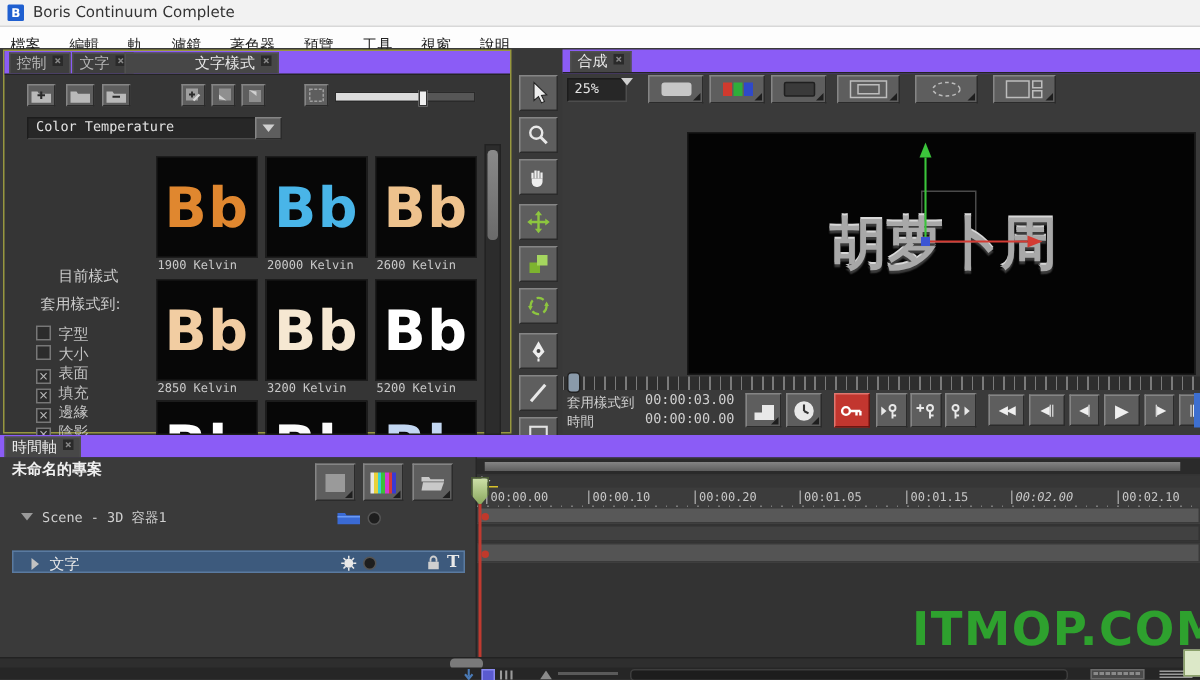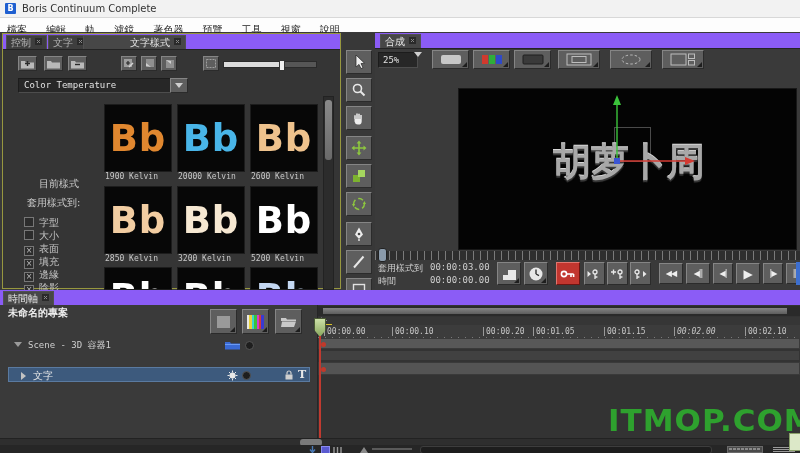--- a/index.html
+++ b/index.html
@@ -431,21 +431,21 @@
 </div>
 <div class="abs" style="left:318px;top:317px;width:482px;height:8px;background:#363636;">
   <svg class="abs" style="left:2px;top:0px;" width="8" height="7">
       <path d="M1,0.5 l6,3 l-6,3z" fill="#e8e8e8"></path>
     </svg>
   <div class="abs" style="left:0px;top:7px;width:14px;height:2px;background:#d8c22a;"></div>
 </div>
 <div class="abs" style="left:318px;top:325px;width:482px;height:16px;background:#3c3c3c;border-bottom:1px solid #2c2c2c;box-sizing:border-box;">
   <span class="abs ruler-label mono" style="left:6px;top:2px;">00:00.00</span>
   <span class="abs ruler-label mono" style="left:74px;top:2px;">00:00.10</span>
-  <span class="abs ruler-label mono" style="left:145px;top:2px;margin-left:20px;">00:00.20</span>
+  <span class="abs ruler-label mono" style="left:145px;top:2px;">00:00.20</span>
   <span class="abs ruler-label mono" style="left:215px;top:2px;">00:01.05</span>
   <span class="abs ruler-label mono" style="left:286px;top:2px;">00:01.15</span>
   <span class="abs ruler-label mono" style="left:356px;top:2px;font-style:italic;">00:02.00</span>
   <span class="abs ruler-label mono" style="left:427px;top:2px;">00:02.10</span>
   <div class="abs ticks" style="left:0;top:12px;width:482px;height:4px;"></div>
 </div>
 
 <div class="abs lane" style="left:318px;top:338px;width:482px;height:11px;">
   <span class="abs" style="left:2px;top:3px;width:5px;height:5px;border-radius:50%;background:#c0392b;"></span>
 </div>

